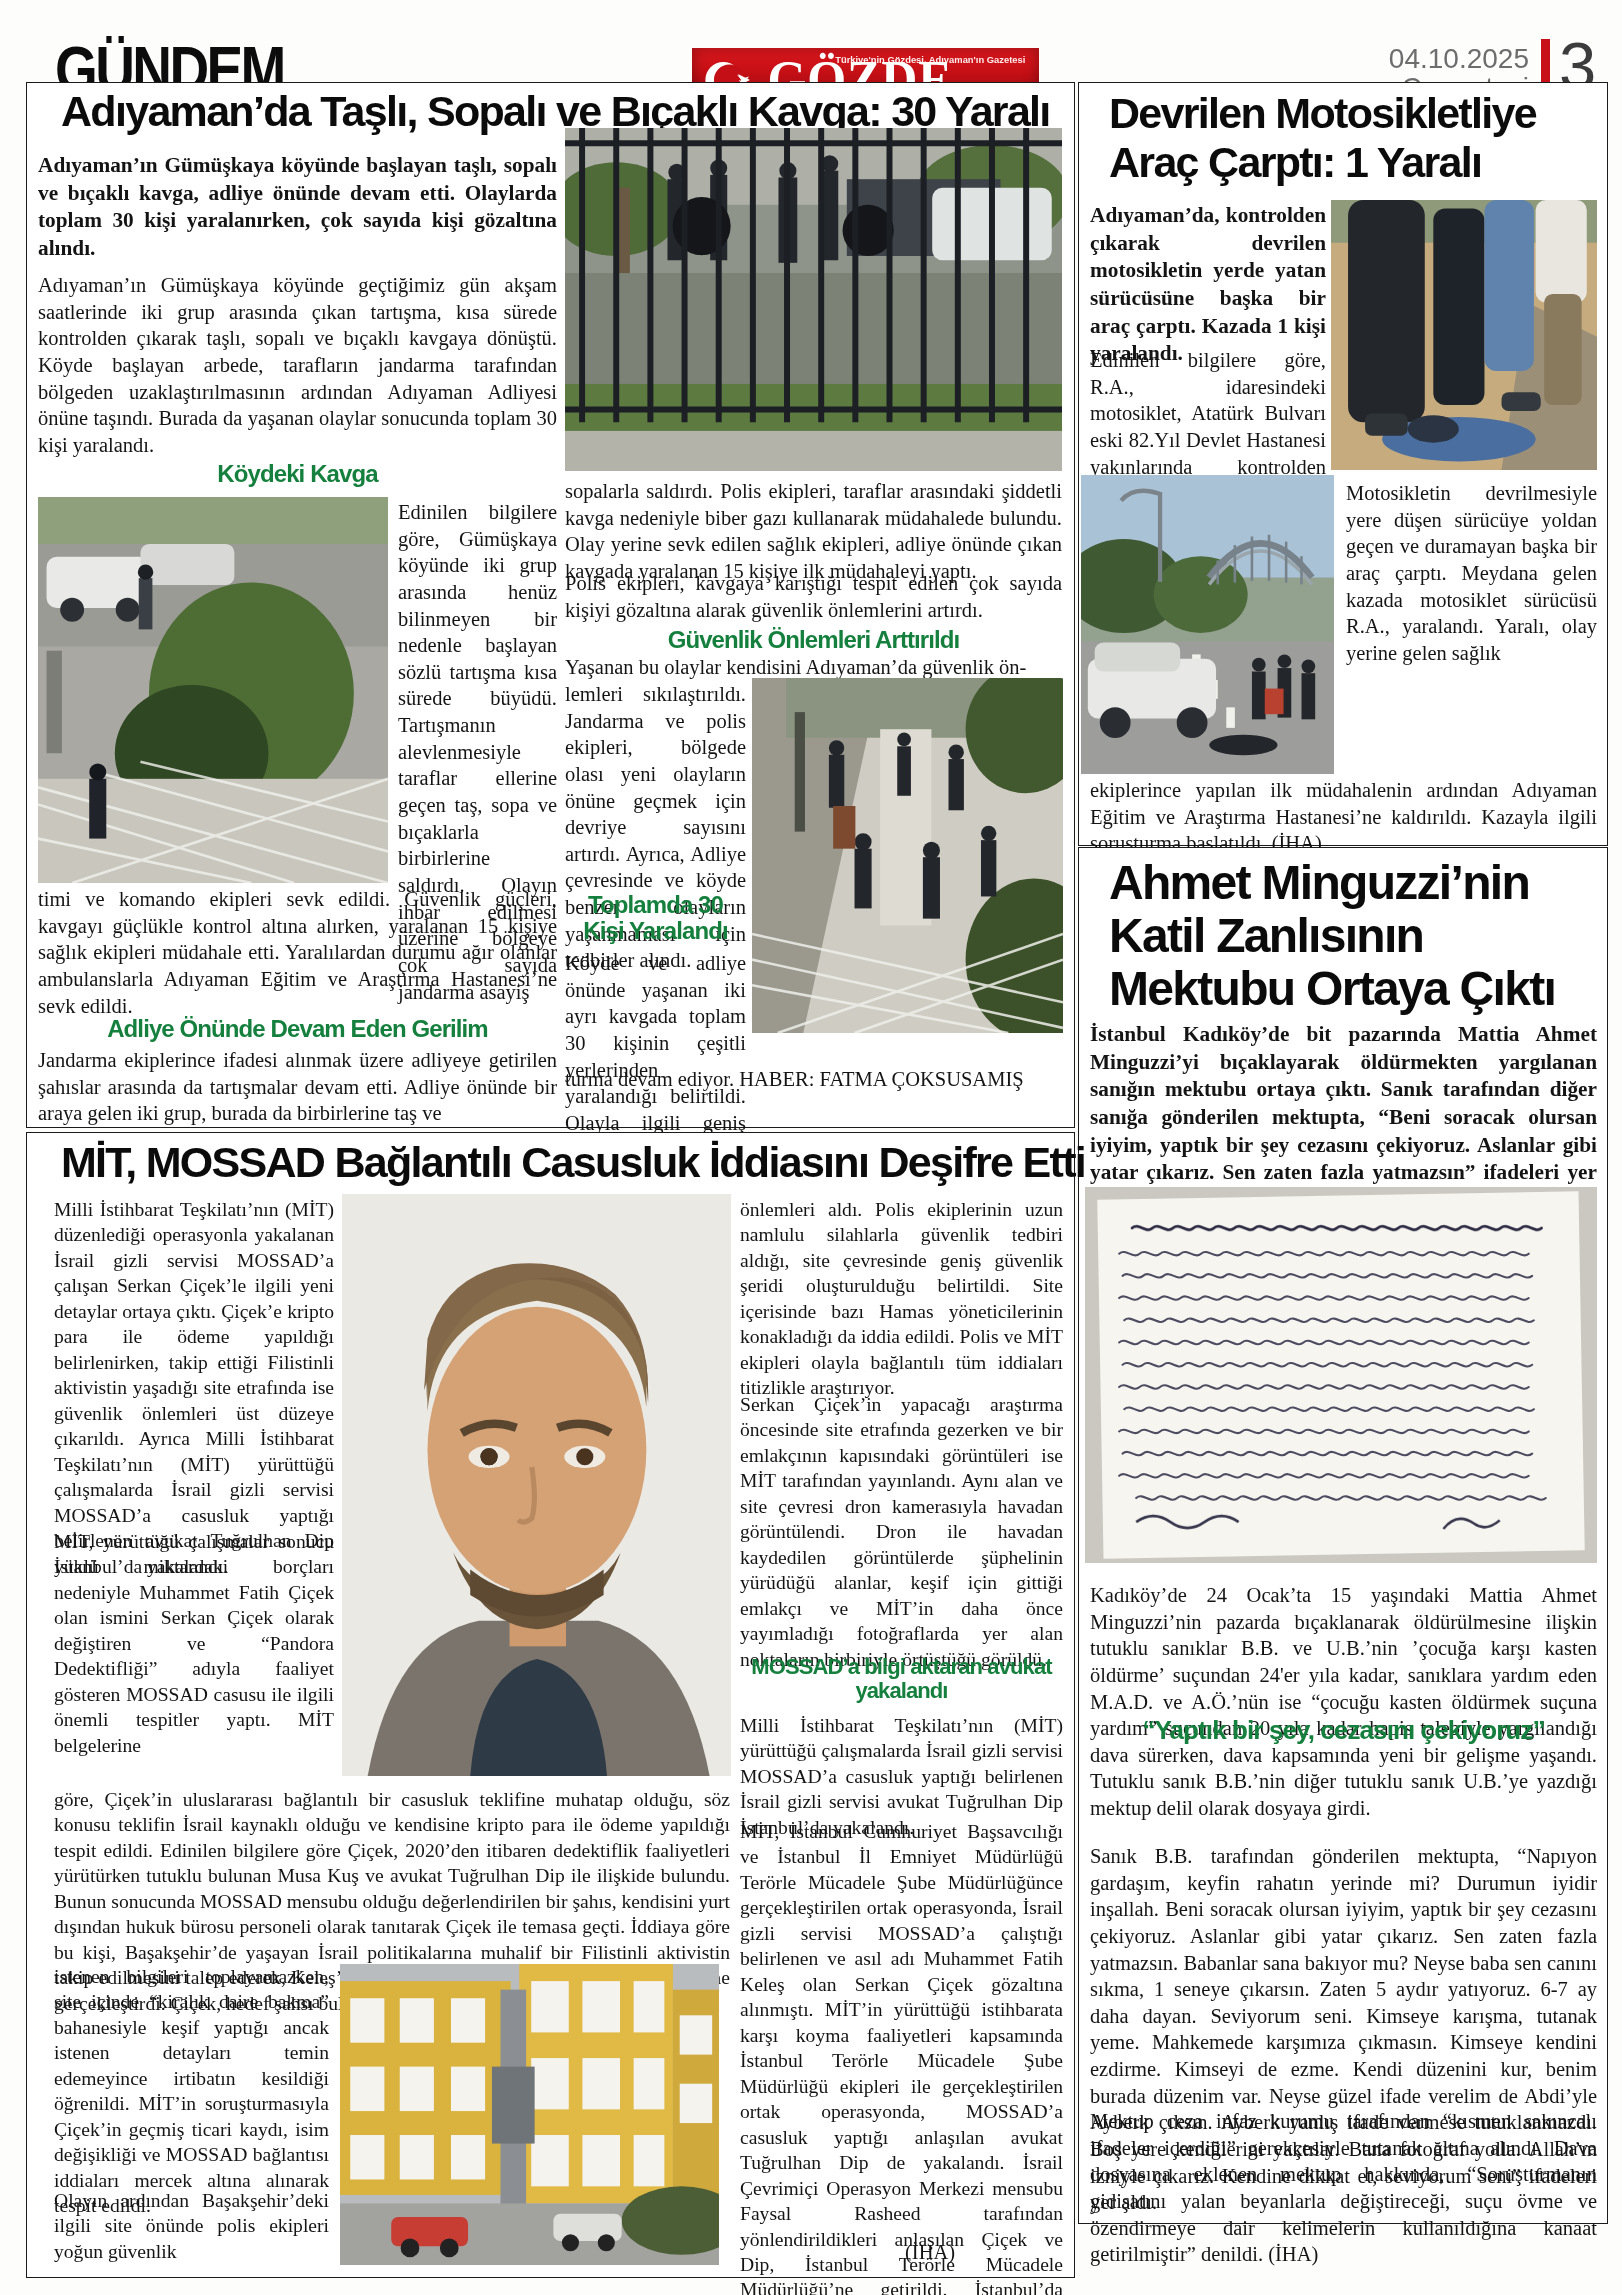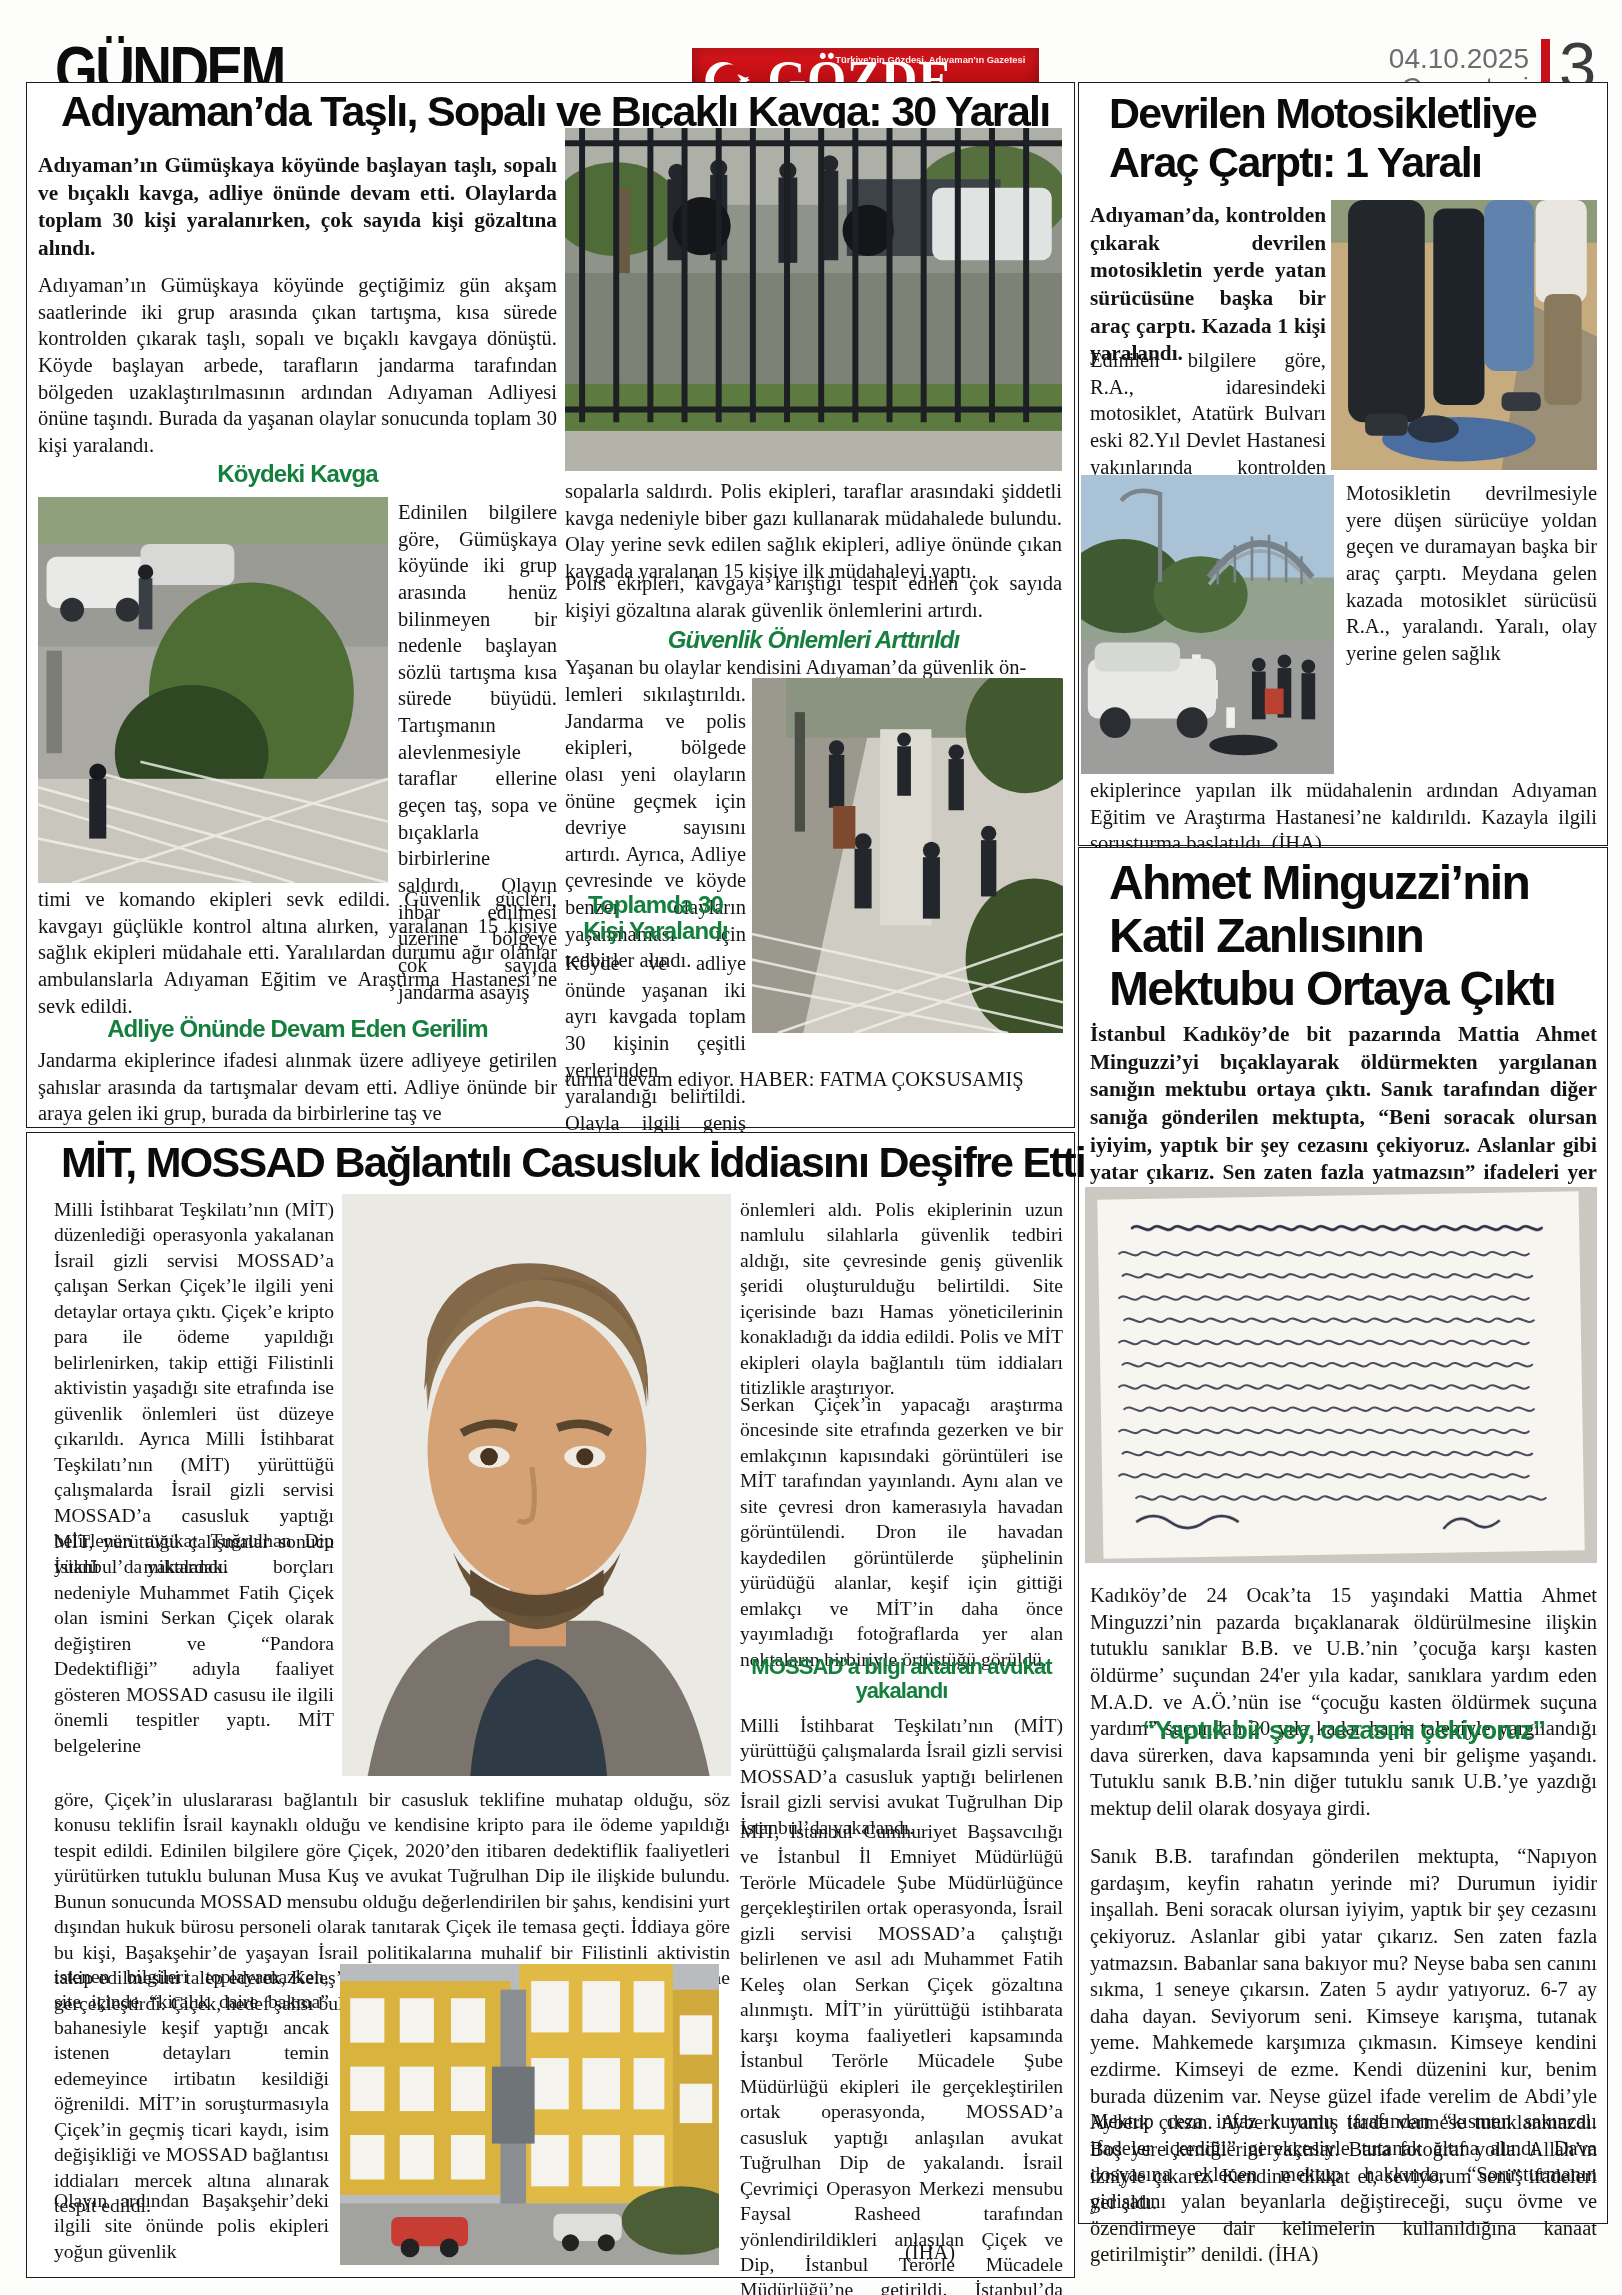--- a/index.html
+++ b/index.html
@@ -133,21 +133,21 @@
   </svg>
 </div>
 
 <div class="abs bodyt" style="left:398px;top:499px;width:159px;">Edinilen bilgilere göre, Gümüşkaya köyünde iki grup arasında henüz bilinmeyen bir nedenle başlayan sözlü tartışma kısa sürede büyüdü. Tartışmanın alevlenmesiyle taraflar ellerine geçen taş, sopa ve bıçaklarla birbirlerine saldırdı. Olayın ihbar edilmesi üzerine bölgeye çok sayıda jandarma asayiş</div>
 <div class="abs bodyt" style="left:38px;top:886px;width:519px;">timi ve komando ekipleri sevk edildi. Güvenlik güçleri, kavgayı güçlükle kontrol altına alırken, yaralanan 15 kişiye sağlık ekipleri müdahale etti. Yaralılardan durumu ağır olanlar ambulanslarla Adıyaman Eğitim ve Araştırma Hastanesi’ne sevk edildi.</div>
 <div class="abs subhead" style="left:38px;top:1016px;width:519px;">Adliye Önünde Devam Eden Gerilim</div>
 <div class="abs bodyt" style="left:38px;top:1047px;width:519px;">Jandarma ekiplerince ifadesi alınmak üzere adliyeye getirilen şahıslar arasında da tartışmalar devam etti. Adliye önünde bir araya gelen iki grup, burada da birbirlerine taş ve</div>
 
 <div class="abs bodyt" style="left:565px;top:478px;width:497px;">sopalarla saldırdı. Polis ekipleri, taraflar arasındaki şiddetli kavga nedeniyle biber gazı kullanarak müdahalede bulundu. Olay yerine sevk edilen sağlık ekipleri, adliye önünde çıkan kavgada yaralanan 15 kişiye ilk müdahaleyi yaptı.</div>
 <div class="abs bodyt" style="left:565px;top:570px;width:497px;">Polis ekipleri, kavgaya karıştığı tespit edilen çok sayıda kişiyi gözaltına alarak güvenlik önlemlerini artırdı.</div>
-<div class="abs subhead" style="left:565px;top:627px;width:497px;font-style:italic;">Güvenlik Önlemleri Arttırıldı</div>
+<div class="abs subhead" style="left:565px;top:627px;width:497px;">Güvenlik Önlemleri Arttırıldı</div>
 <div class="abs bodyt" style="left:565px;top:654px;width:497px;">Yaşanan bu olaylar kendisini Adıyaman’da güvenlik ön-</div>
 <div class="abs bodyt" style="left:565px;top:681px;width:181px;">lemleri sıkılaştırıldı. Jandarma ve polis ekipleri, bölgede olası yeni olayların önüne geçmek için devriye sayısını artırdı. Ayrıca, Adliye çevresinde ve köyde benzer olayların yaşanmaması için tedbirler alındı.</div>
 
 <div class="ph" style="left:752px;top:678px;width:311px;height:355px;">
   <svg viewBox="0 0 364 416" preserveAspectRatio="none">
     <rect width="364" height="416" fill="#cfcdc3"></rect>
     <path d="M0 0 L150 0 L60 416 L0 416 Z" fill="#9b988e"></path>
     <rect x="40" y="0" width="324" height="70" fill="#8b9480"></rect>
     <ellipse cx="320" cy="60" rx="70" ry="75" fill="#42592f"></ellipse>
     <ellipse cx="330" cy="330" rx="80" ry="95" fill="#3c5129"></ellipse>

